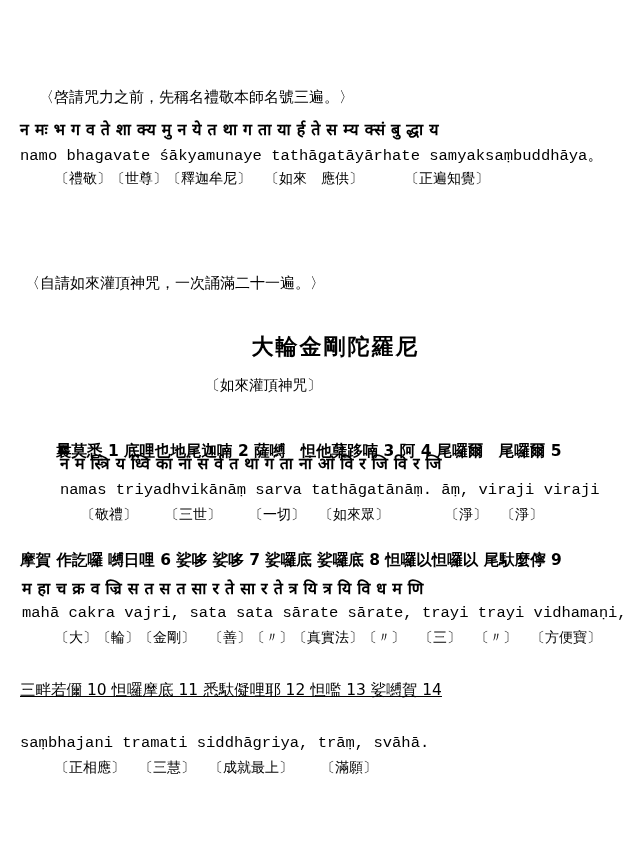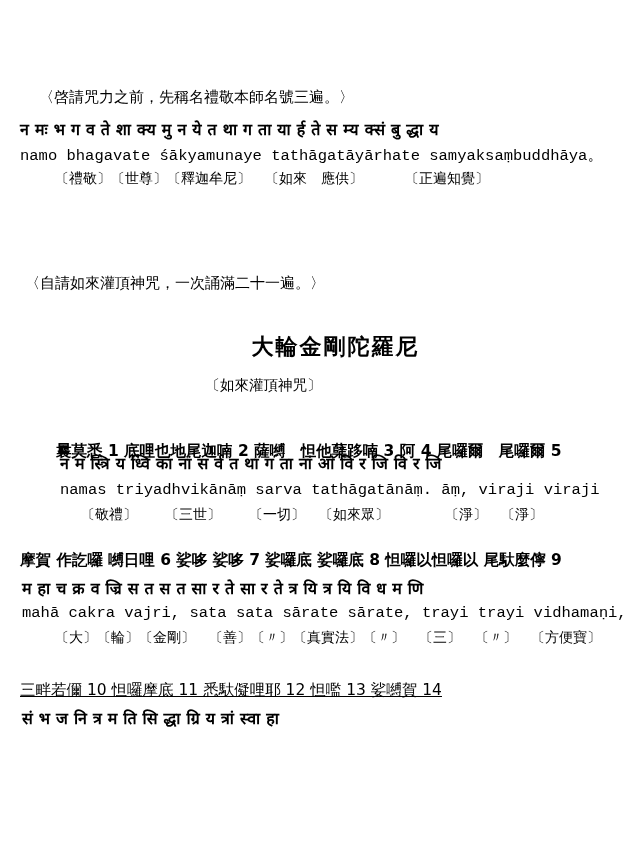--- a/index.html
+++ b/index.html
@@ -105,17 +105,18 @@
   <div class="han-line" style="left:20px; top:550px;">摩賀 作訖囉 嚩日哩 6 娑哆 娑哆 7 娑囉底 娑囉底 8 怛囉以怛囉以 尾馱麼儜 9</div>
 
   <div class="siddham" style="left:22px; top:577px;">म हा  च क्र  व ज्रि  स त  स त  सा र ते  सा र ते  त्र यि  त्र यि  वि ध म णि</div>
 
   <div class="roman" style="left:22px; top:604px;">mahā   cakra   vajri,   sata   sata   sārate   sārate,   trayi   trayi   vidhamaṇi,</div>
 
   <div class="gloss" style="left:20px; top:629px;">〔大〕〔輪〕〔金剛〕　〔善〕〔〃〕〔真實法〕〔〃〕　〔三〕　〔〃〕　〔方便寶〕</div>
 
   <div class="han-line thin" style="left:20px; top:680px;">三畔若儞 10 怛囉摩底 11 悉馱儗哩耶 12 怛嚂 13 娑嚩賀 14</div>
 
-  <div class="siddham" style="left:22px; top:707px;">सं भ ज नि   त्र म ति   सि द्धा ग्रि य   त्रां   स्वा हा</div>
 
+  <div class="roman" style="left:20px; top:734px;">saṃbhajani   tramati   siddhāgriya,   trāṃ,   svāhā.</div>
 
+  <div class="gloss" style="left:20px; top:759px;">〔正相應〕　〔三慧〕　〔成就最上〕　　〔滿願〕</div>
 
 </div>
 
 </body></html>

